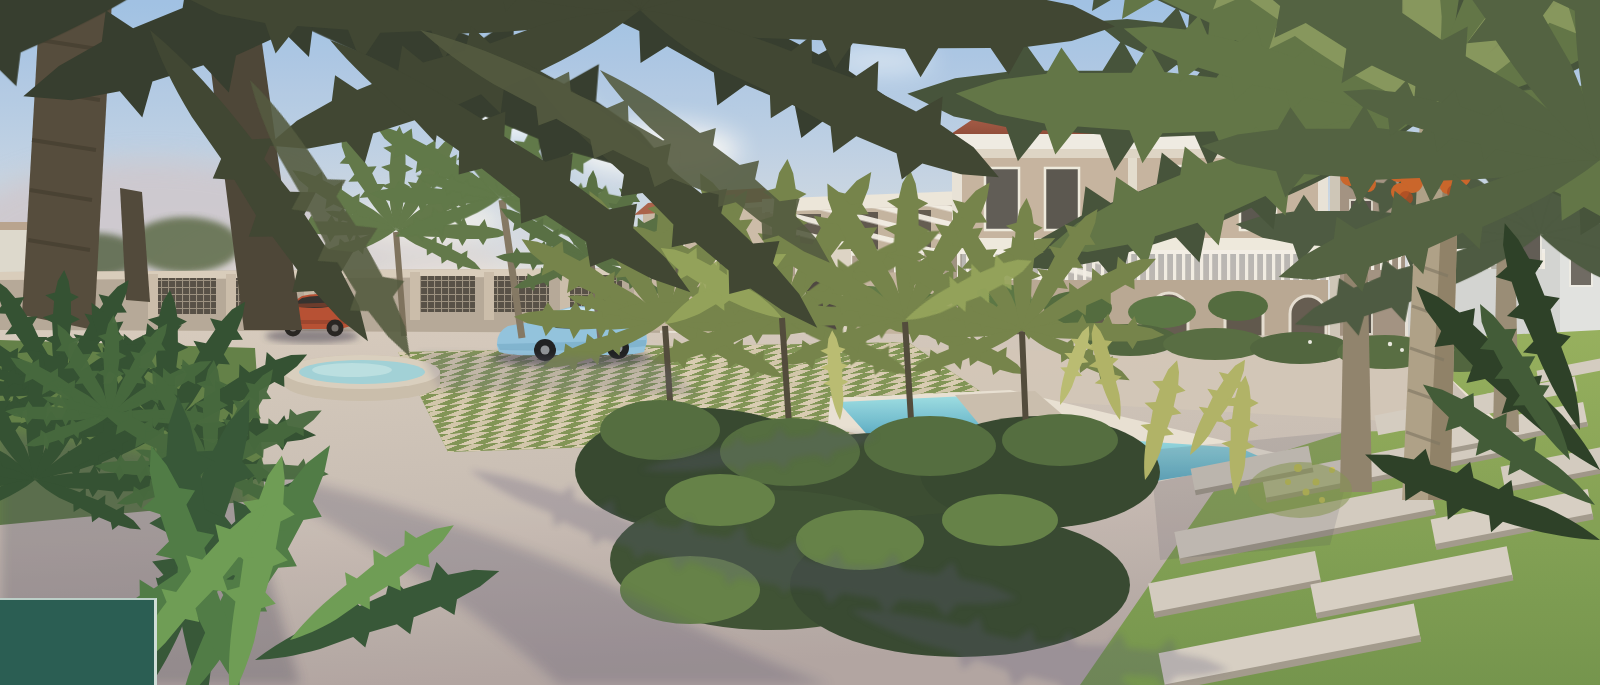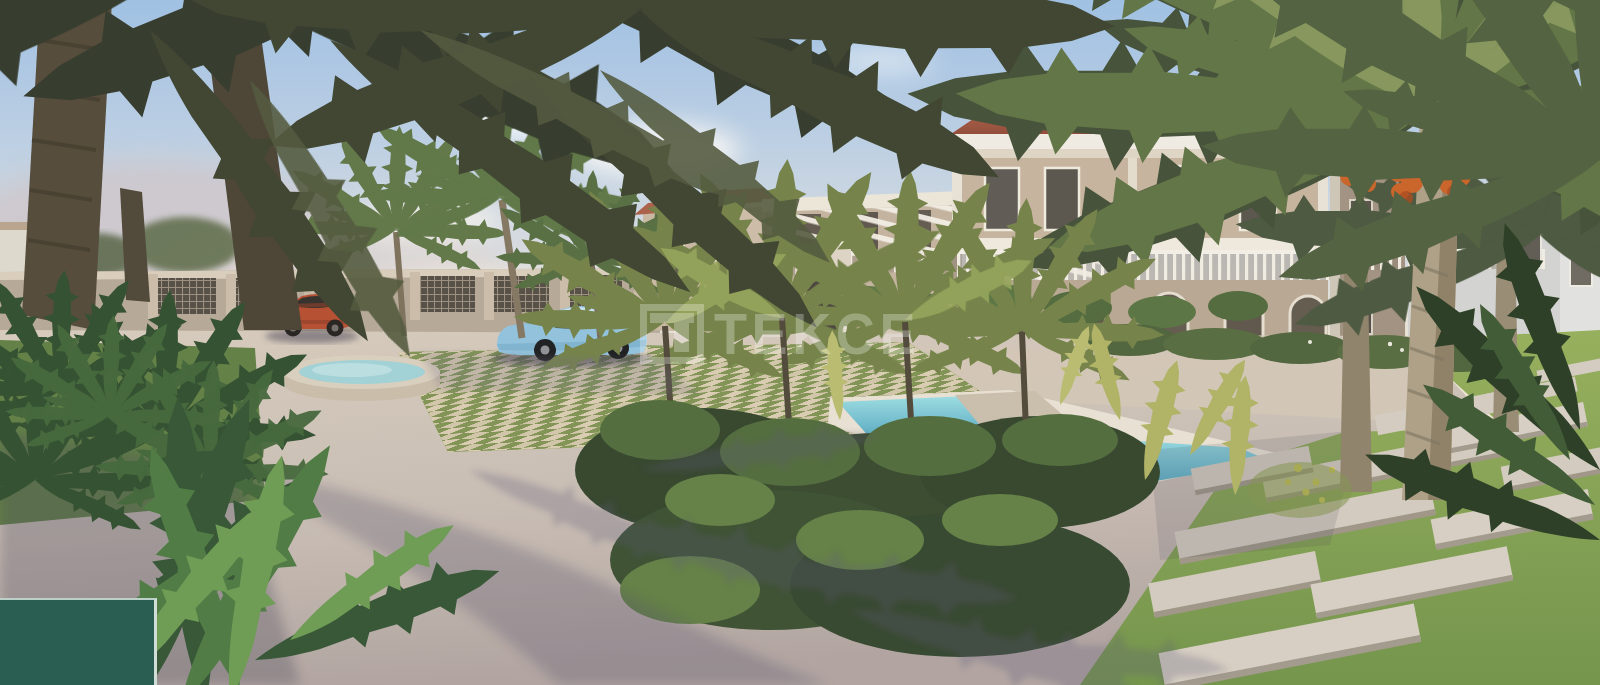--- a/index.html
+++ b/index.html
@@ -513,22 +513,15 @@
     </g>
     <g fill="#3a5530">
       <use href="#frondP" transform="translate(1595,505) rotate(-145) scale(1.05,0.85)"></use>
       <use href="#frondP" transform="translate(1570,460) rotate(-120) scale(0.9,0.75)"></use>
     </g>
   </g>
 
   <rect width="1600" height="685" fill="#f0e6d2" opacity=".05"></rect>
 </svg>
 
-<div class="watermark">
-  <span class="wm-logo">
-    <span class="wm-bar"></span>
-    <span class="wm-stem"></span>
-  </span>
-  <span class="wm-text">TEKCE</span>
-</div>
 
 <div class="corner-block"></div>
 </div>
 
 </body></html>

